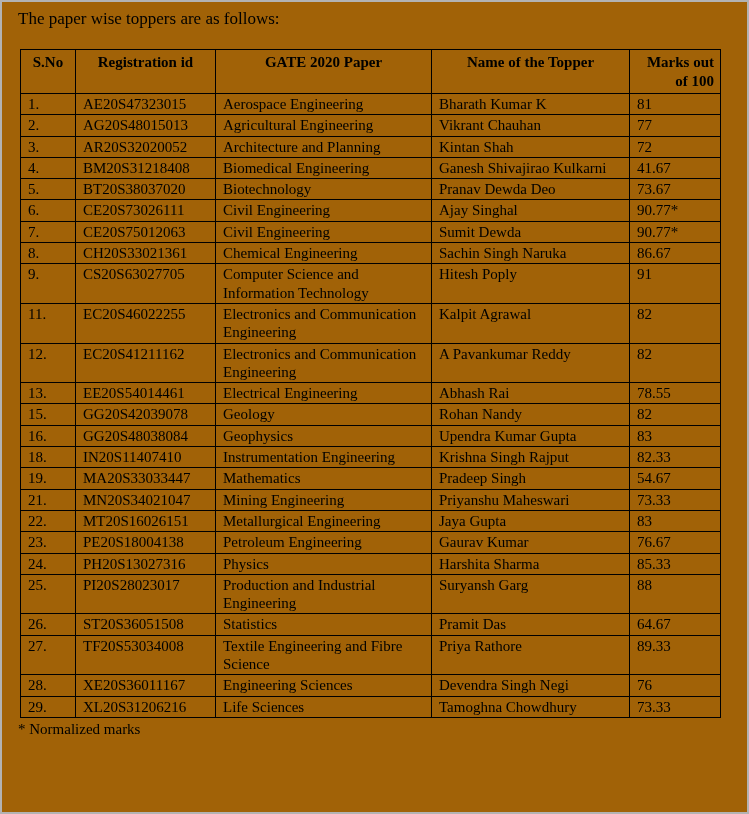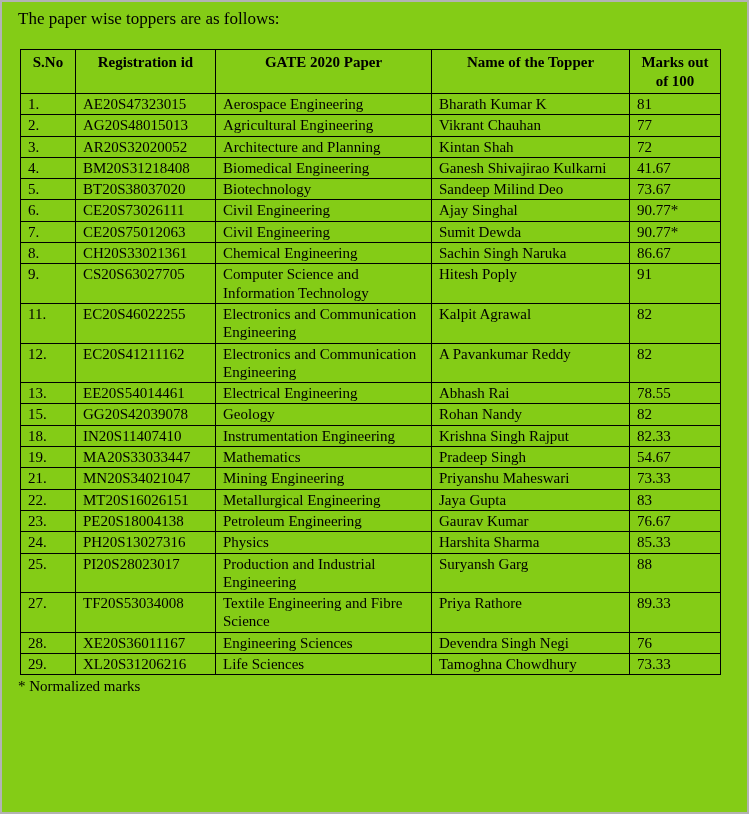--- a/index.html
+++ b/index.html
@@ -4,21 +4,21 @@
 <style>
   * { margin: 0; padding: 0; box-sizing: border-box; }
   html, body { background: #ffffff; }
   body {
     font-family: "Liberation Serif", "DejaVu Serif", serif;
     color: #000000;
   }
   .page {
     width: 749px;
     height: 814px;
-    background: #84cc16;
+    background: #a16207;
     border: 2px solid #b3b3b3;
     padding: 7px 16px 6px 16px;
     overflow: hidden;
   }
   .page-title {
     font-size: 17px;
     line-height: 1.2;
     margin-bottom: 20px;
   }
   table.toppers {
@@ -32,21 +32,21 @@
     font-size: 15px;
     line-height: 1.22;
     vertical-align: top;
     overflow: hidden;
   }
   table.toppers th {
     font-weight: bold;
     padding: 3px 4px 14px 4px;
   }
   table.toppers th.marks-head {
-    text-align: center;
+    text-align: right;
     padding: 3px 6px 3px 6px;
   }
   table.toppers td {
     padding: 1px 3px 1px 7px;
     text-align: left;
   }
   col.c-sno   { width: 55px; }
   col.c-reg   { width: 140px; }
   col.c-paper { width: 216px; }
   col.c-name  { width: 198px; }
@@ -107,21 +107,21 @@
           <td>4.</td>
           <td>BM20S31218408</td>
           <td>Biomedical Engineering</td>
           <td>Ganesh Shivajirao Kulkarni</td>
           <td>41.67</td>
         </tr>
         <tr>
           <td>5.</td>
           <td>BT20S38037020</td>
           <td>Biotechnology</td>
-          <td>Sandeep Milind Deo</td>
+          <td>Pranav Dewda Deo</td>
           <td>73.67</td>
         </tr>
         <tr>
           <td>6.</td>
           <td>CE20S73026111</td>
           <td>Civil Engineering</td>
           <td>Ajay Singhal</td>
           <td>90.77*</td>
         </tr>
         <tr>
@@ -167,20 +167,27 @@
           <td>78.55</td>
         </tr>
         <tr>
           <td>15.</td>
           <td>GG20S42039078</td>
           <td>Geology</td>
           <td>Rohan Nandy</td>
           <td>82</td>
         </tr>
         <tr>
+          <td>16.</td>
+          <td>GG20S48038084</td>
+          <td>Geophysics</td>
+          <td>Upendra Kumar Gupta</td>
+          <td>83</td>
+        </tr>
+        <tr>
           <td>18.</td>
           <td>IN20S11407410</td>
           <td>Instrumentation Engineering</td>
           <td>Krishna Singh Rajput</td>
           <td>82.33</td>
         </tr>
         <tr>
           <td>19.</td>
           <td>MA20S33033447</td>
           <td>Mathematics</td>
@@ -216,20 +223,27 @@
           <td>85.33</td>
         </tr>
         <tr>
           <td>25.</td>
           <td>PI20S28023017</td>
           <td>Production and Industrial Engineering</td>
           <td>Suryansh Garg</td>
           <td>88</td>
         </tr>
         <tr>
+          <td>26.</td>
+          <td>ST20S36051508</td>
+          <td>Statistics</td>
+          <td>Pramit Das</td>
+          <td>64.67</td>
+        </tr>
+        <tr>
           <td>27.</td>
           <td>TF20S53034008</td>
           <td>Textile Engineering and Fibre Science</td>
           <td>Priya Rathore</td>
           <td>89.33</td>
         </tr>
         <tr>
           <td>28.</td>
           <td>XE20S36011167</td>
           <td>Engineering Sciences</td>

